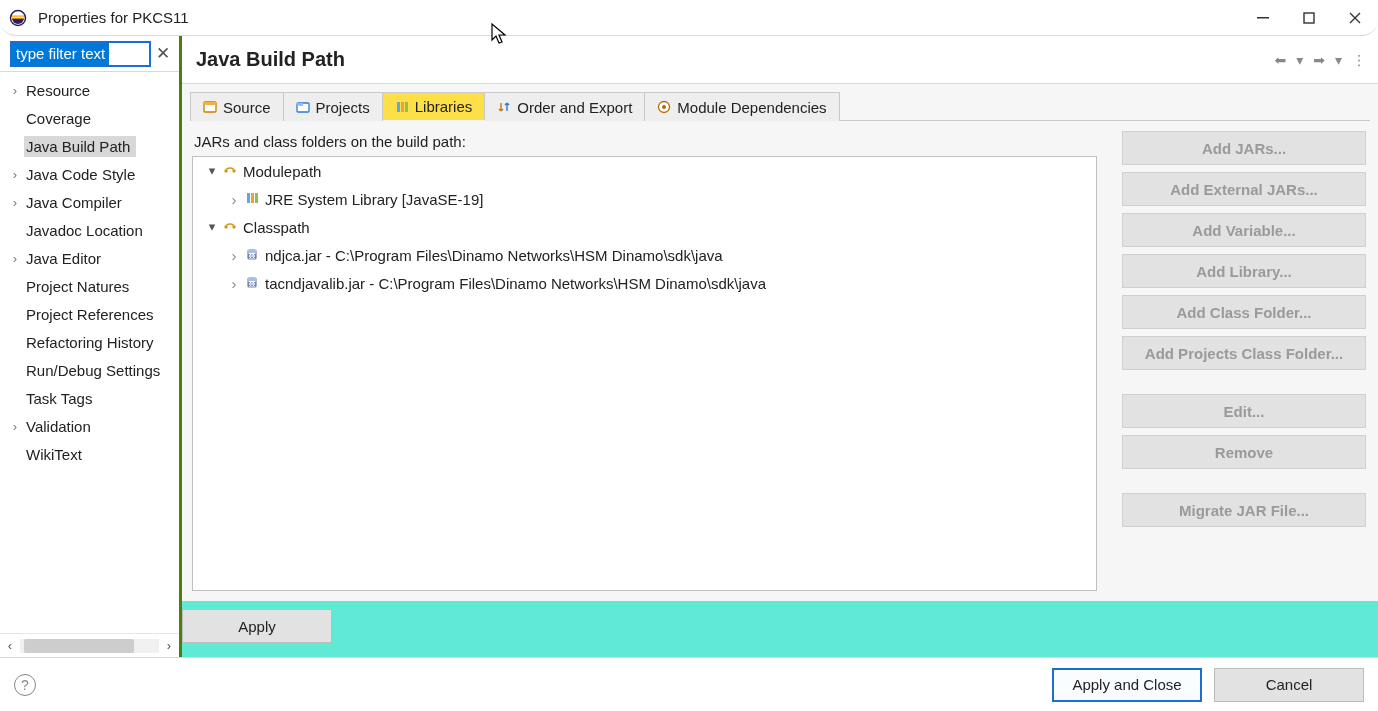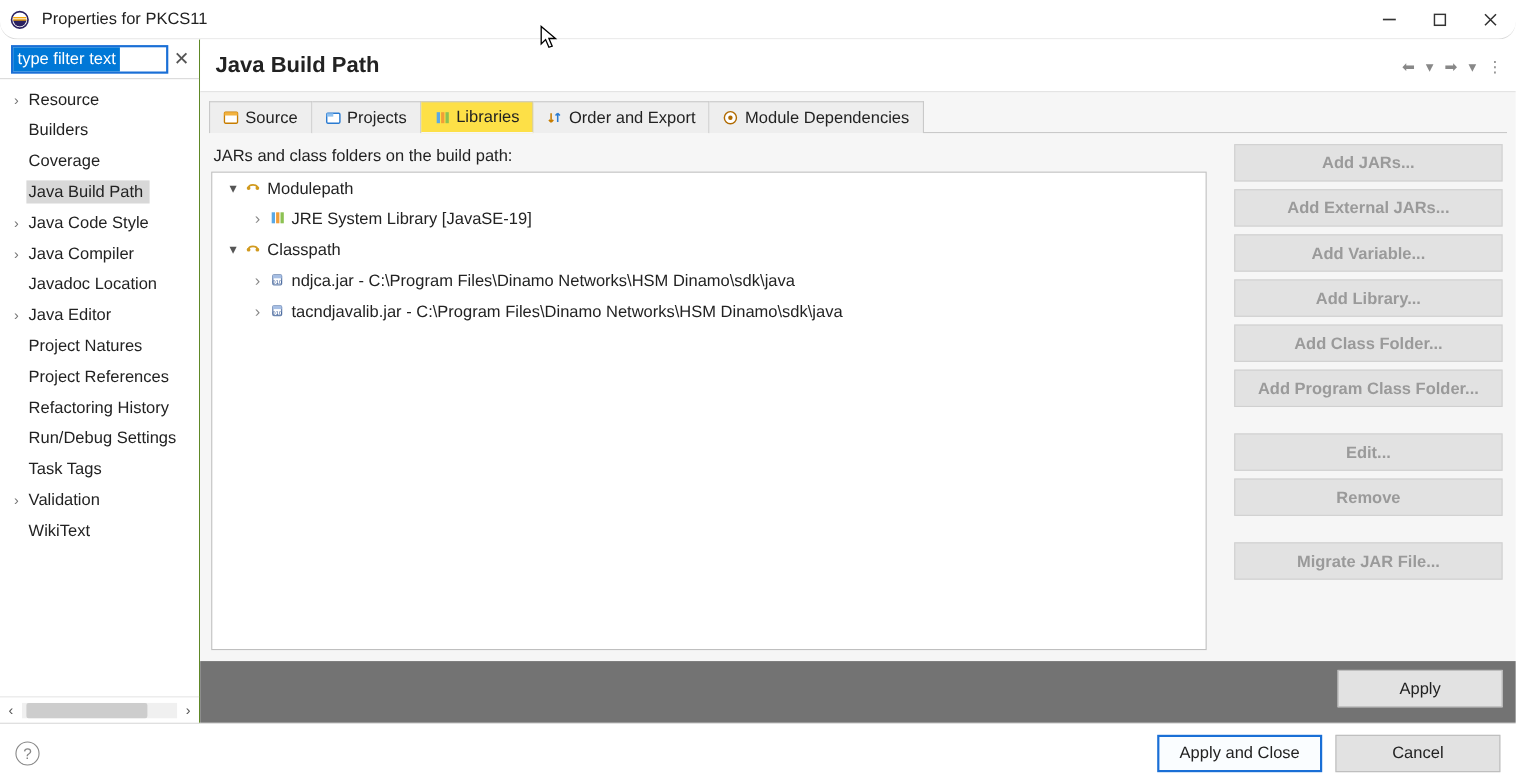--- a/index.html
+++ b/index.html
@@ -8,21 +8,21 @@
   
   .titlebar { height: 36px; display: flex; align-items: center; border-bottom: 1px solid #d9d9d9; background:#fff;border-radius:16px; }
   .titlebar .app-icon { width: 36px; display:flex; justify-content:center; align-items:center; }
   .titlebar .title { flex: 1; padding-left: 2px; font-size: 15px; }
   .titlebar .win-ctrls { display:flex; }
   .titlebar .win-btn { width:46px; height:36px; display:flex; justify-content:center; align-items:center; font-size:14px; color:#333; }
 
   
   .split { display:flex; height: calc(100% - 36px - 54px); }
   
-  .leftcol { width: 182px; border-right: 1px solid #4d7c0f; display:flex; flex-direction:column; }
+  .leftcol { width: 182px; border-right: 3px solid #4d7c0f; display:flex; flex-direction:column; }
   .filterrow { height:36px; display:flex; align-items:center; padding: 4px 4px 4px 10px; border-bottom: 1px solid #d9d9d9; }
   .filterbox { flex:1; border: 2px solid #1a6fd6; height:26px; display:flex; align-items:center; }
   .filterbox .sel { background:#0078d7; color:#fff; padding: 1px 4px; font-size:15px; line-height:20px; }
   .filterclear { width:24px; text-align:center; color:#555; font-size:17px; }
 
   .tree { flex:1; overflow:hidden; padding-top:4px; }
   .tree-row { display:flex; align-items:center; height:28px; padding-left:6px; white-space:nowrap; }
   .tree-row .chevron { width:18px; text-align:center; color:#777; font-size:13px; }
   .tree-row .chevron.none { visibility:hidden; }
   .tree-row .lbl { padding: 2px 6px 2px 2px; }
@@ -58,21 +58,21 @@
   .jrow .chev.closed::before { content:"›"; color:#888; font-size:15px; }
   .jrow .jicon { width:18px; display:flex; justify-content:center; }
   .jrow .jlbl { padding-left:4px; }
   .jrow.d1 { padding-left: 6px; }
   .jrow.d2 { padding-left: 28px; }
 
   .btncol { width:244px; display:flex; flex-direction:column; gap:7px;font-weight:bold; }
   .btncol .spacer { height:10px; }
   .dbtn { background:#e2e2e2; border:1px solid #d0d0d0; color:#9a9a9a; height:34px; display:flex; align-items:center; justify-content:center; font-size:15px; }
 
-  .apply-row { display:flex; justify-content:flex-end; padding: 8px 12px 14px 0; background:#737373; }
+  .apply-row { display:flex; justify-content:flex-start; padding: 8px 12px 14px 0; background:#5eead4; }
   .btn { background:#e2e2e2; border:1px solid #bcbcbc; height:34px; min-width:150px; display:flex; align-items:center; justify-content:center; font-size:15px; }
 
   
   .bottombar { height:54px; border-top:1px solid #d9d9d9; display:flex; align-items:center; padding: 0 14px; background:#fff; }
   .bottombar .help { width:22px; height:22px; border:1.5px solid #888; border-radius:50%; display:flex; align-items:center; justify-content:center; color:#888; font-size:14px; }
   .bottombar .spacer { flex:1; }
   .bottombar .btn { min-width:150px; margin-left:12px; }
   .bottombar .btn.primary { border:2px solid #1a6fd6; background:#fafdff; }
 
   
@@ -128,24 +128,20 @@
       </div>
       <div class="filterclear">✕</div>
     </div>
     <div class="tree" id="navtree">
         <div class="tree-row">
           <span class="chevron">›</span>
           <span class="lbl">Resource</span>
         </div>
         <div class="tree-row">
           <span class="chevron none"></span>
-          <span class="lbl">Builders</span>
-        </div>
-        <div class="tree-row">
-          <span class="chevron none"></span>
           <span class="lbl">Coverage</span>
         </div>
         <div class="tree-row selected">
           <span class="chevron none"></span>
           <span class="lbl">Java Build Path</span>
         </div>
         <div class="tree-row">
           <span class="chevron">›</span>
           <span class="lbl">Java Code Style</span>
         </div>
@@ -324,21 +320,21 @@
                 </div>
               </div>
           </div>
         </div>
         <div class="btncol">
           <div class="dbtn">Add JARs...</div>
           <div class="dbtn">Add External JARs...</div>
           <div class="dbtn">Add Variable...</div>
           <div class="dbtn">Add Library...</div>
           <div class="dbtn">Add Class Folder...</div>
-          <div class="dbtn">Add Program Class Folder...</div>
+          <div class="dbtn">Add Projects Class Folder...</div>
           <div class="spacer"></div>
           <div class="dbtn">Edit...</div>
           <div class="dbtn">Remove</div>
           <div class="spacer"></div>
           <div class="dbtn">Migrate JAR File...</div>
         </div>
       </div>
 
       <div class="apply-row">
         <div class="btn">Apply</div>

